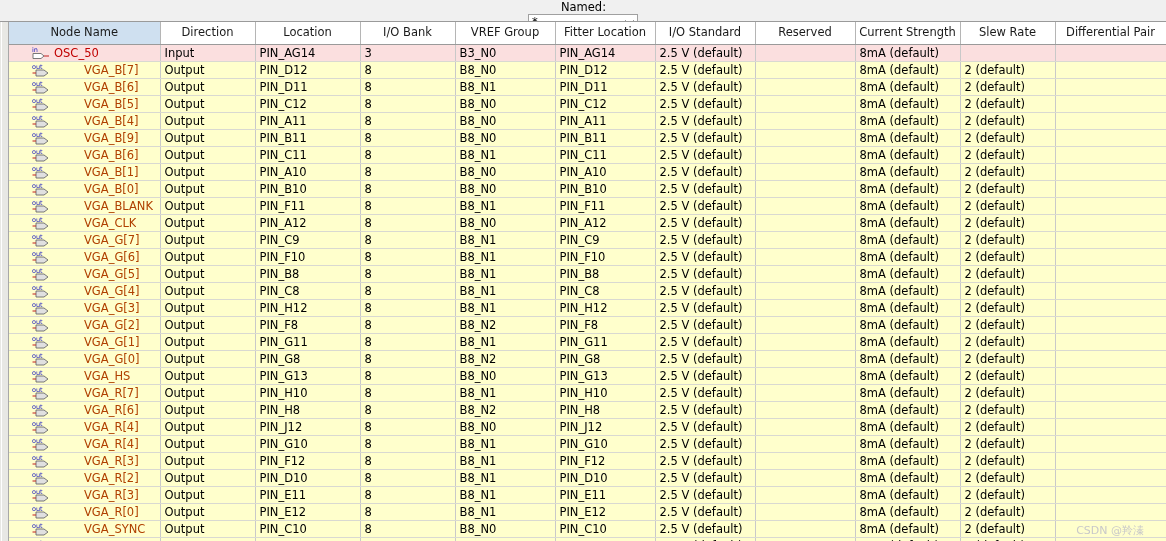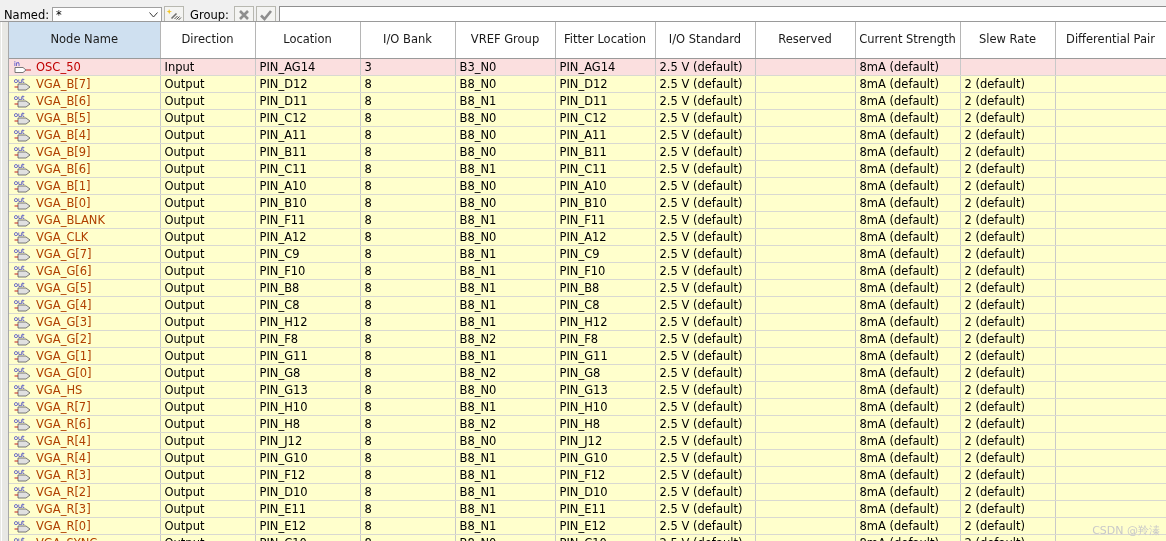--- a/index.html
+++ b/index.html
@@ -20,20 +20,21 @@
   
   #toolbar {
     position: absolute;
     left: 0; top: 0;
     width: 1166px; height: 31px;
     background: #f0f0f0;
     display: flex;
     align-items: center;
     box-sizing: border-box;
     border-bottom: 1px solid #d0d0d0;
+    flex-direction: column;
   }
   .tb-label {
     font-size: 11.5px;
     color: #000;
     margin-left: 4px;
     margin-right: 3px;
     white-space: nowrap;
   }
   .combo {
     width: 110px;
@@ -130,21 +131,21 @@
     padding: 0 0 0 4px;
     height: 16px;
     line-height: 16px;
     font-size: 11.5px;
     overflow: hidden;
     white-space: nowrap;
     box-sizing: border-box;
     vertical-align: middle;
   }
   table.pintable thead th {
-    height: 36px;
+    height: 22px;
     line-height: 21px;
     background: #ffffff;
     border-bottom: 1px solid #9a9a9a;
     border-right: 1px solid #b5b5b5;
     text-align: center;
     font-weight: normal;
     font-size: 11.5px;
     color: #1a1a1a;
     padding: 0 0;
   }
@@ -161,34 +162,34 @@
   .node-cell {
     display: flex;
     align-items: center;
     height: 16px;
   }
   .pin-ico {
     width: 20px;
     height: 15px;
     flex: 0 0 20px;
     position: relative;
-    margin-left: 1px;
+    margin-left: 19px;
   }
   .node-text {
     padding-left: 2px;
     white-space: nowrap;
     overflow: hidden;
   }
   tr.row-input .node-text  { color: #c00000; }
-  tr.row-output .node-text { color: #b04000; }
+  tr.row-output .node-text { color: #b04000; margin-left: 30px; }
 
   
   #watermark {
     position: absolute;
-    right: 6px;
+    right: 22px;
     bottom: 3px;
     font-size: 11px;
     color: #c9c9c9;
     z-index: 9;
     white-space: nowrap;
     pointer-events: none;
   }
 </style>
 </head>
 <body>

